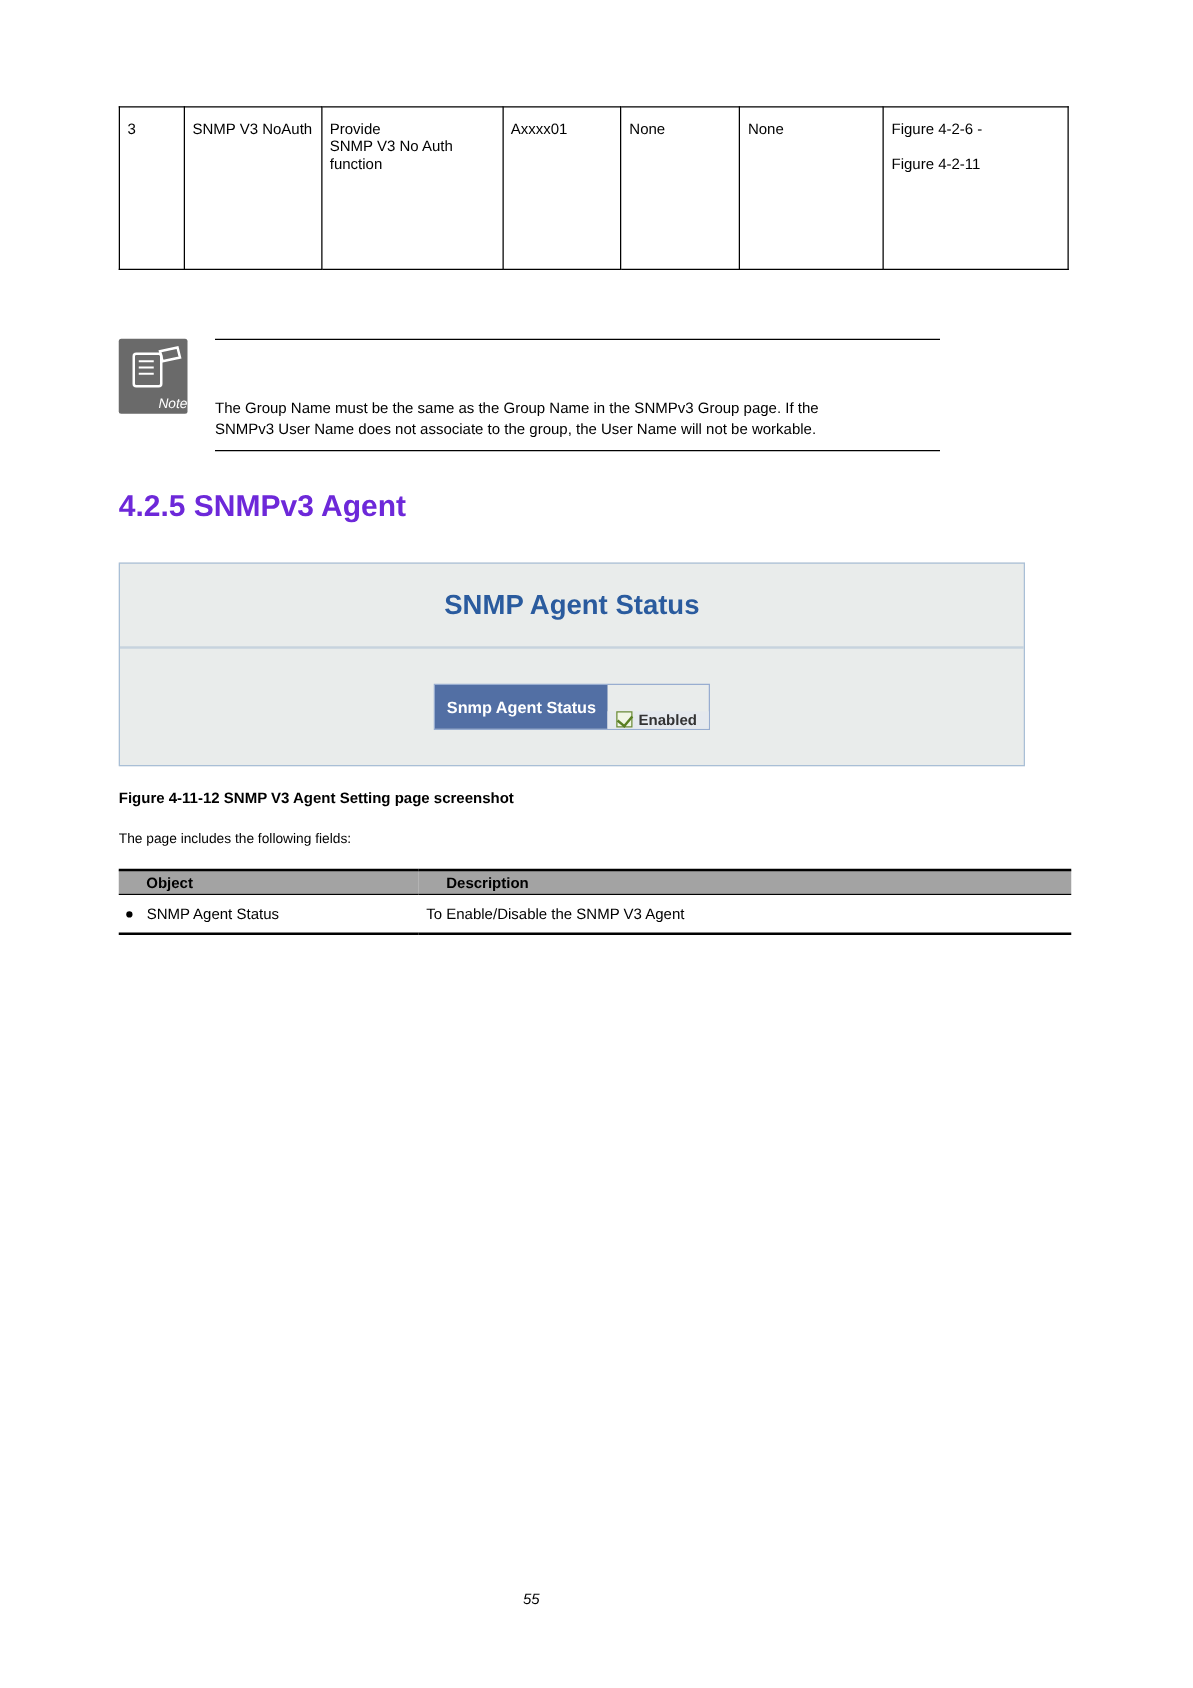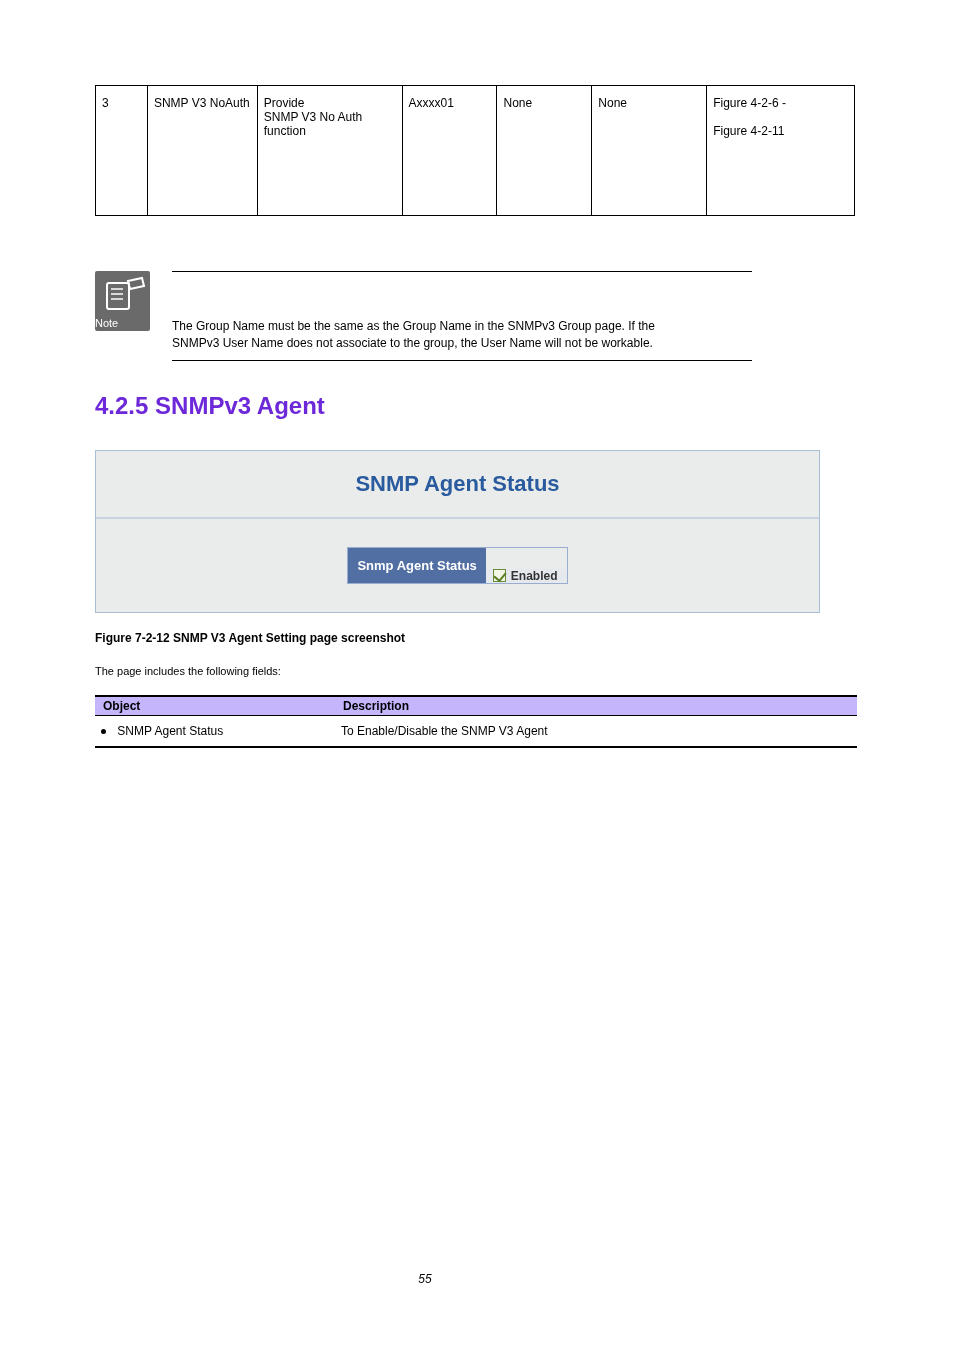--- a/index.html
+++ b/index.html
@@ -14,21 +14,21 @@
   .c-b   { width: 145px; }
   .c-c   { width: 95px; }
   .c-d   { width: 95px; }
   .c-e   { width: 115px; }
   .c-f   { width: 148px; }
 
   
   .note-wrap { margin-top: 55px; display: flex; align-items: flex-start; }
   .note-icon { width: 55px; height: 60px; background: #6a6a6a; position: relative; border-radius: 2px; flex: 0 0 auto; }
   .note-icon svg { position: absolute; left: 0; top: 0; }
-  .note-icon .lbl { position: absolute; bottom: 2px; left: 0; right: 0; text-align: left; color: #fff; font-size: 11px; }
+  .note-icon .lbl { position: absolute; bottom: 2px; left: 0; right: 0; text-align: right; color: #fff; font-size: 11px; font-style: italic; }
   .note-text-box { margin-left: 22px; width: 580px; }
   .note-line1 { border-top: 1px solid #000; height: 12px; }
   .note-text { font-size: 12px; line-height: 1.4; padding: 4px 0 8px 0; margin-top: 31px; }
   .note-line2 { border-top: 1px solid #000; height: 1px; }
 
   
   .section-h { margin-top: 31px; font-size: 24px; color: #6d28d9; font-weight: bold; }
 
   
   .figbox { margin-top: 30px; width: 725px; border: 1px solid #a9bfd6; background: #e9eceb; }
@@ -39,21 +39,21 @@
   .snmp-val { background: #e5e9ee; display: flex; align-items: center; padding: 0 9px 0 7px; gap: 5px; margin-top: 21px; }
   .chk { width: 13px; height: 13px; border: 1px solid #6a8a3a; background: #f1f6e5; position: relative; display: inline-block; }
   .chk::after { content: ""; position: absolute; left: 2px; top: 0px; width: 6px; height: 9px; border-right: 2px solid #5a7f23; border-bottom: 2px solid #5a7f23; transform: rotate(40deg); }
   .snmp-val span { font-size: 12px; color: #333; font-weight: bold; }
 
   .fig-caption { margin-top: 18px; font-size: 12px; font-weight: bold; }
 
   
   .intro { margin-top: 20px; font-size: 11px; }
   .od-table { margin-top: 18px; width: 762px; border-collapse: collapse; }
-  .od-head td { background: #c4b5fd; font-size: 12px; font-weight: bold; padding: 2px 8px; }
+  .od-head td { background: #a3a3a3; font-size: 12px; font-weight: bold; padding: 2px 22px; }
   .od-head { border-top: 2px solid #000; border-bottom: 1px solid #000; }
   .od-row td { font-size: 12px; padding: 8px 6px; vertical-align: top; border-bottom: 2px solid #000; }
   .od-row .obj { width: 240px; }
   .bullet { display: inline-block; width: 5px; height: 5px; background: #000; border-radius: 50%; margin-right: 8px; vertical-align: middle; }
 
   .footer-pg { position: absolute; bottom: 64px; left: 0; width: 850px; text-align: center; font-size: 12px; font-style: italic; }
 </style>
 </head>
 <body>
 <div class="page">
@@ -120,21 +120,21 @@
     <div class="snmp-row">
       <div class="snmp-label">Snmp Agent Status</div>
       <div class="snmp-val">
         <span class="chk"></span>
         <span>Enabled</span>
       </div>
     </div>
   </div>
 </div>
 
-<div class="fig-caption">Figure 7-2-12  SNMP V3 Agent Setting page screenshot</div>
+<div class="fig-caption">Figure 4-11-12  SNMP V3 Agent Setting page screenshot</div>
 
 <div class="intro">The page includes the following fields:</div>
 
 <table class="od-table">
   <tbody>
         <tr class="od-head">
     <td>Object</td>
     <td>Description</td>
   </tr>
   <tr class="od-row">

